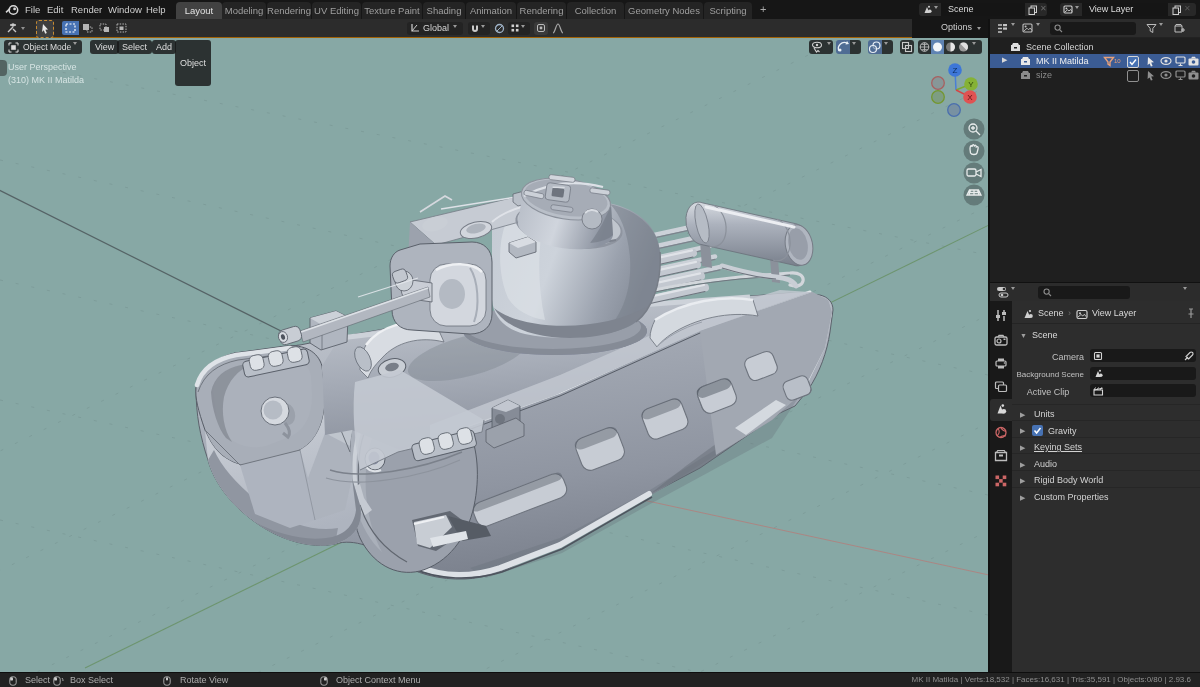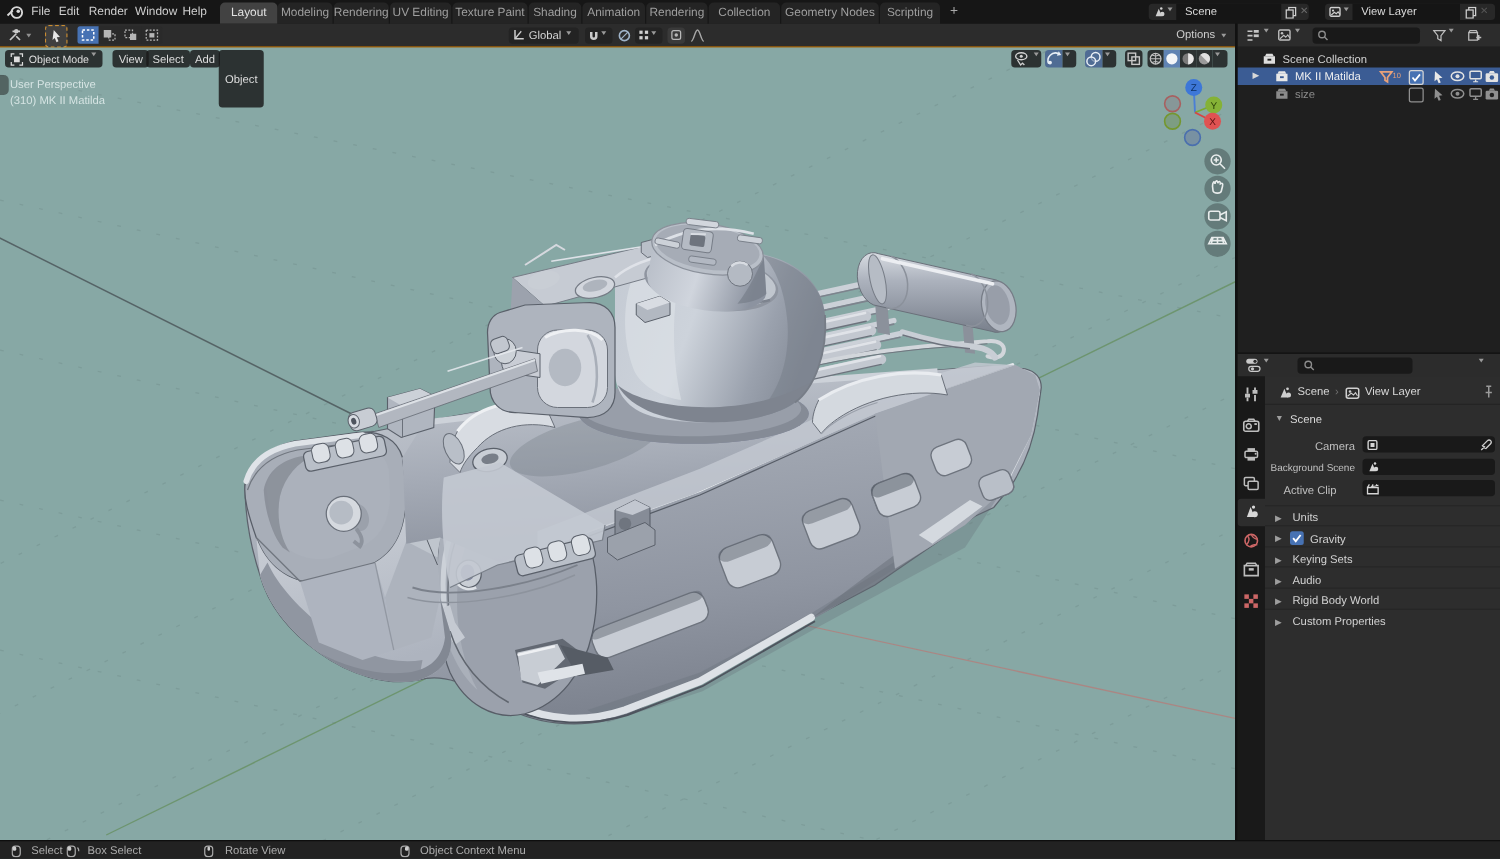--- a/index.html
+++ b/index.html
@@ -6,21 +6,21 @@
 body{width:1200px;height:687px;position:relative;overflow:hidden;background:#161616;
  font-family:"Liberation Sans",sans-serif;-webkit-font-smoothing:antialiased;}
 .abs{position:absolute;white-space:nowrap;}
 
 #topbar{left:0;top:0;width:1200px;height:19px;background:#161616;}
 #topbar .menu{color:#cfcfcf;font-size:9.5px;line-height:19px;position:absolute;top:0;}
 .tab{position:absolute;top:2px;height:17px;line-height:17px;font-size:9.5px;color:#9f9f9f;
  background:#242424;border-radius:4px 4px 0 0;text-align:center;}
 .tab.active{background:#424242;color:#e2e2e2;}
 
-#row2{left:0;top:19px;width:988px;height:18px;background:#2c2c2c;border-bottom:5px solid #a16207;}
+#row2{left:0;top:19px;width:912px;height:18px;background:#2c2c2c;border-bottom:5px solid #a16207;}
 #outlhead{left:990px;top:19px;width:210px;height:18px;background:#2c2c2c;border-bottom:1px solid #222;}
 
 #viewport{left:0;top:38px;width:988px;height:634px;background:#87a8a5;}
 .vbtn{position:absolute;background:rgba(24,24,24,0.82);color:#dedede;font-size:9px;
  height:14px;line-height:14px;border-radius:3px;padding:0 6px;top:2px;white-space:nowrap;}
 #vptext{left:8px;top:23px;color:rgba(240,248,248,0.75);font-size:9px;line-height:13px;}
 
 #outliner{left:990px;top:38px;width:210px;height:245px;background:#1f1f1f;font-size:9px;color:#c9c9c9;}
 #props{left:990px;top:283px;width:210px;height:389px;background:#2d2d2d;font-size:9px;color:#c5c5c5;}
 #propshead{left:990px;top:283px;width:210px;height:18px;background:#2c2c2c;}
@@ -764,21 +764,21 @@
   <div class="abs" style="left:0;top:119px;width:188px;height:1px;background:#262626;"></div>
   <span class="abs" style="left:8px;top:126px;color:#9e9e9e;font-size:7px;">▶</span>
   <div class="abs" style="left:20px;top:124px;width:11px;height:11px;background:#4772b3;border-radius:2px;">
     <svg width="11" height="11" viewBox="0 0 11 11">
         <path d="M2.5,5.5 L4.6,8 L8.5,3" stroke="#fff" stroke-width="1.5" fill="none"></path>
       </svg>
   </div>
   <span class="abs" style="left:36px;top:125px;color:#d2d2d2;">Gravity</span>
   <div class="abs" style="left:0;top:136px;width:188px;height:1px;background:#262626;"></div>
   <span class="abs" style="left:8px;top:143px;color:#9e9e9e;font-size:7px;">▶</span>
-  <span class="abs" style="left:22px;top:141px;color:#d2d2d2;">Keying Sets</span>
+  <span class="abs" style="left:22px;top:141px;color:#d2d2d2;text-decoration:underline;">Keying Sets</span>
   <div class="abs" style="left:0;top:152px;width:188px;height:1px;background:#262626;"></div>
   <span class="abs" style="left:8px;top:160px;color:#9e9e9e;font-size:7px;">▶</span>
   <span class="abs" style="left:22px;top:158px;color:#d2d2d2;">Audio</span>
   <div class="abs" style="left:0;top:169px;width:188px;height:1px;background:#262626;"></div>
   <span class="abs" style="left:8px;top:176px;color:#9e9e9e;font-size:7px;">▶</span>
   <span class="abs" style="left:22px;top:174px;color:#d2d2d2;">Rigid Body World</span>
   <div class="abs" style="left:0;top:186px;width:188px;height:1px;background:#262626;"></div>
   <span class="abs" style="left:8px;top:193px;color:#9e9e9e;font-size:7px;">▶</span>
   <span class="abs" style="left:22px;top:191px;color:#d2d2d2;">Custom Properties</span>
 </div>
@@ -800,13 +800,14 @@
   <svg class="abs" style="left:163px;top:2.5px" width="8" height="10" viewBox="0 0 8 10">
       <rect x="0.8" y="0.8" width="6.4" height="8.4" rx="2.4" fill="none" stroke="#aaa" stroke-width="1"></rect>
       <rect x="3" y="1.2" width="2" height="3.4" rx="1" fill="#ccc"></rect>
     </svg>
   <span class="abs" style="left:180px">Rotate View</span>
   <svg class="abs" style="left:320px;top:2.5px" width="8" height="10" viewBox="0 0 8 10">
       <rect x="0.8" y="0.8" width="6.4" height="8.4" rx="2.4" fill="none" stroke="#aaa" stroke-width="1"></rect>
       <rect x="4" y="1.2" width="2.8" height="3.4" rx="1.2" fill="#ccc"></rect>
     </svg>
   <span class="abs" style="left:336px">Object Context Menu</span>
+  <span class="abs" style="right:9px;color:#8f8f8f;font-size:8px;">MK II Matilda | Verts:18,532 | Faces:16,631 | Tris:35,591 | Objects:0/80 | 2.93.6</span>
 </div>
 
 </body></html>

